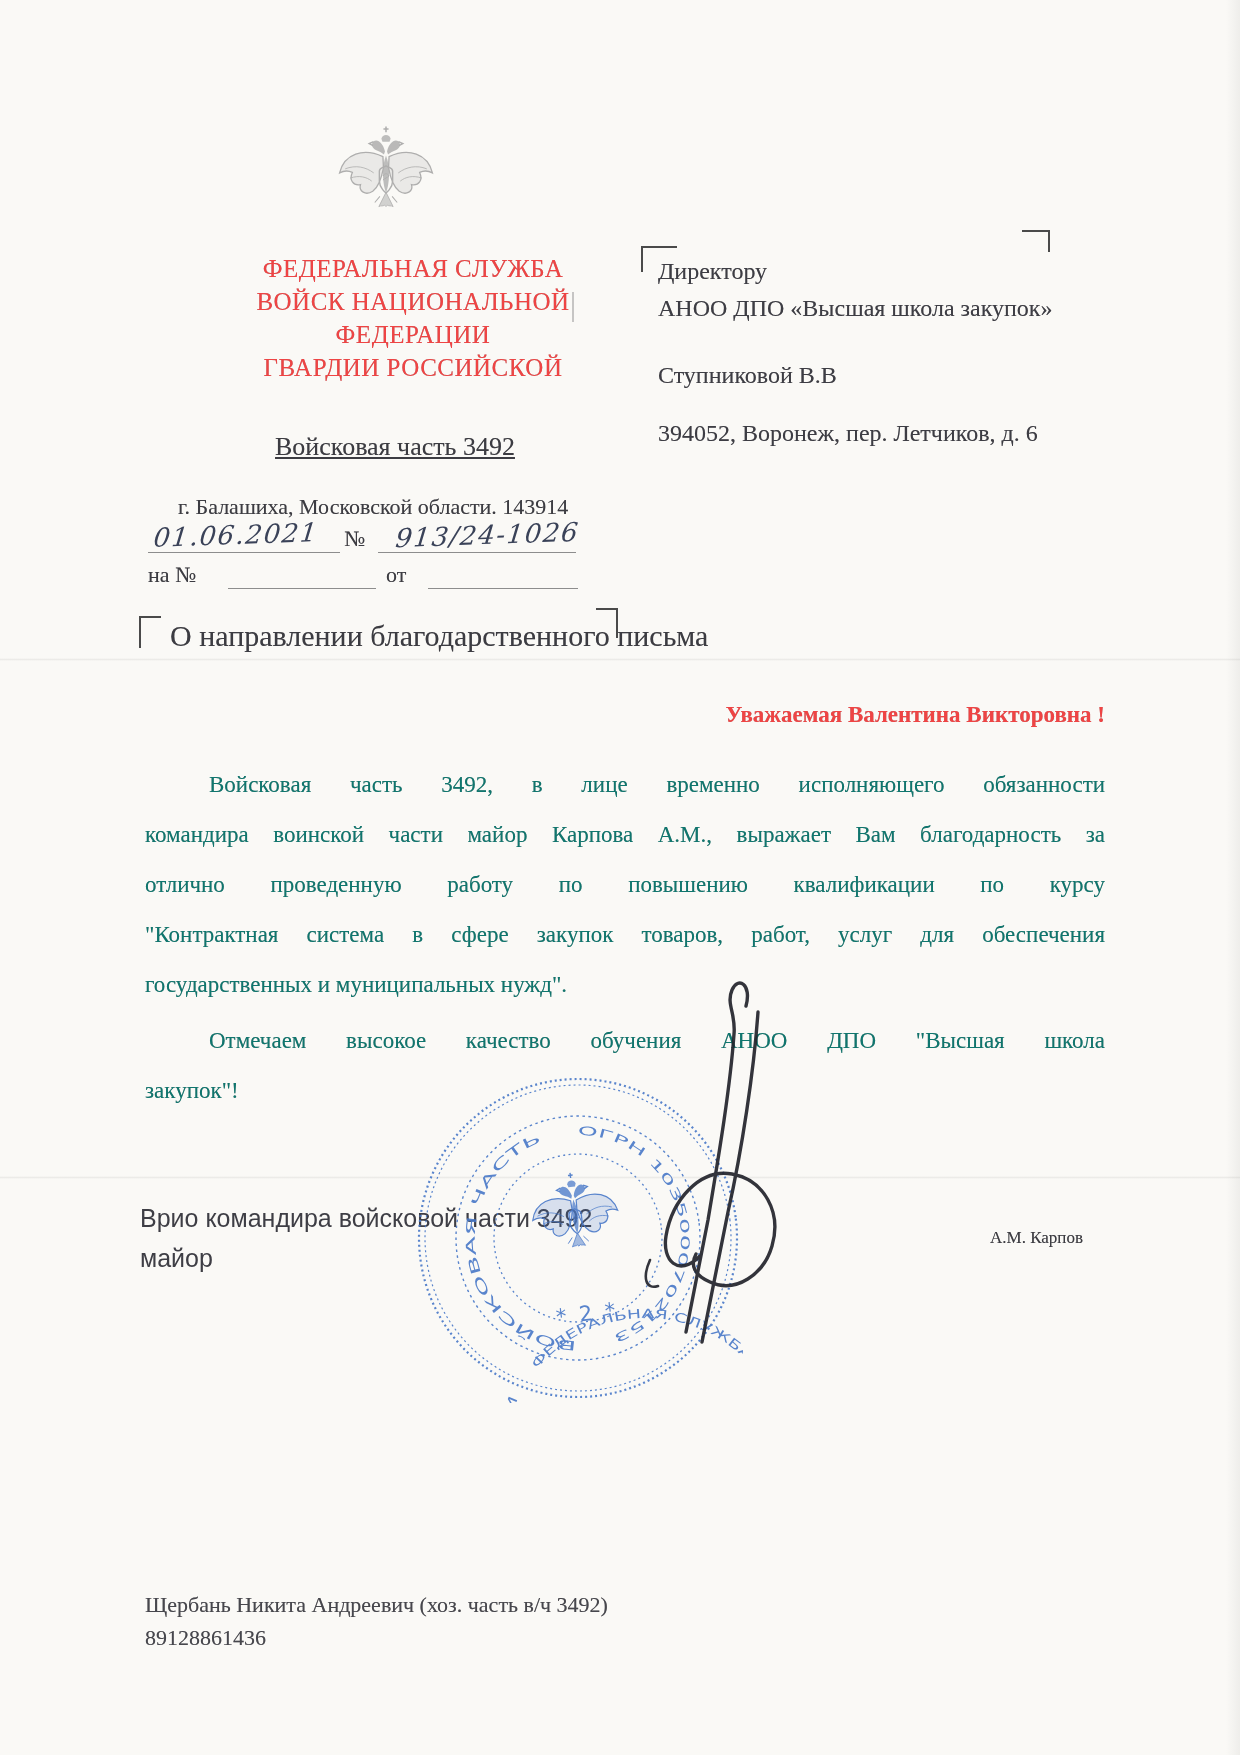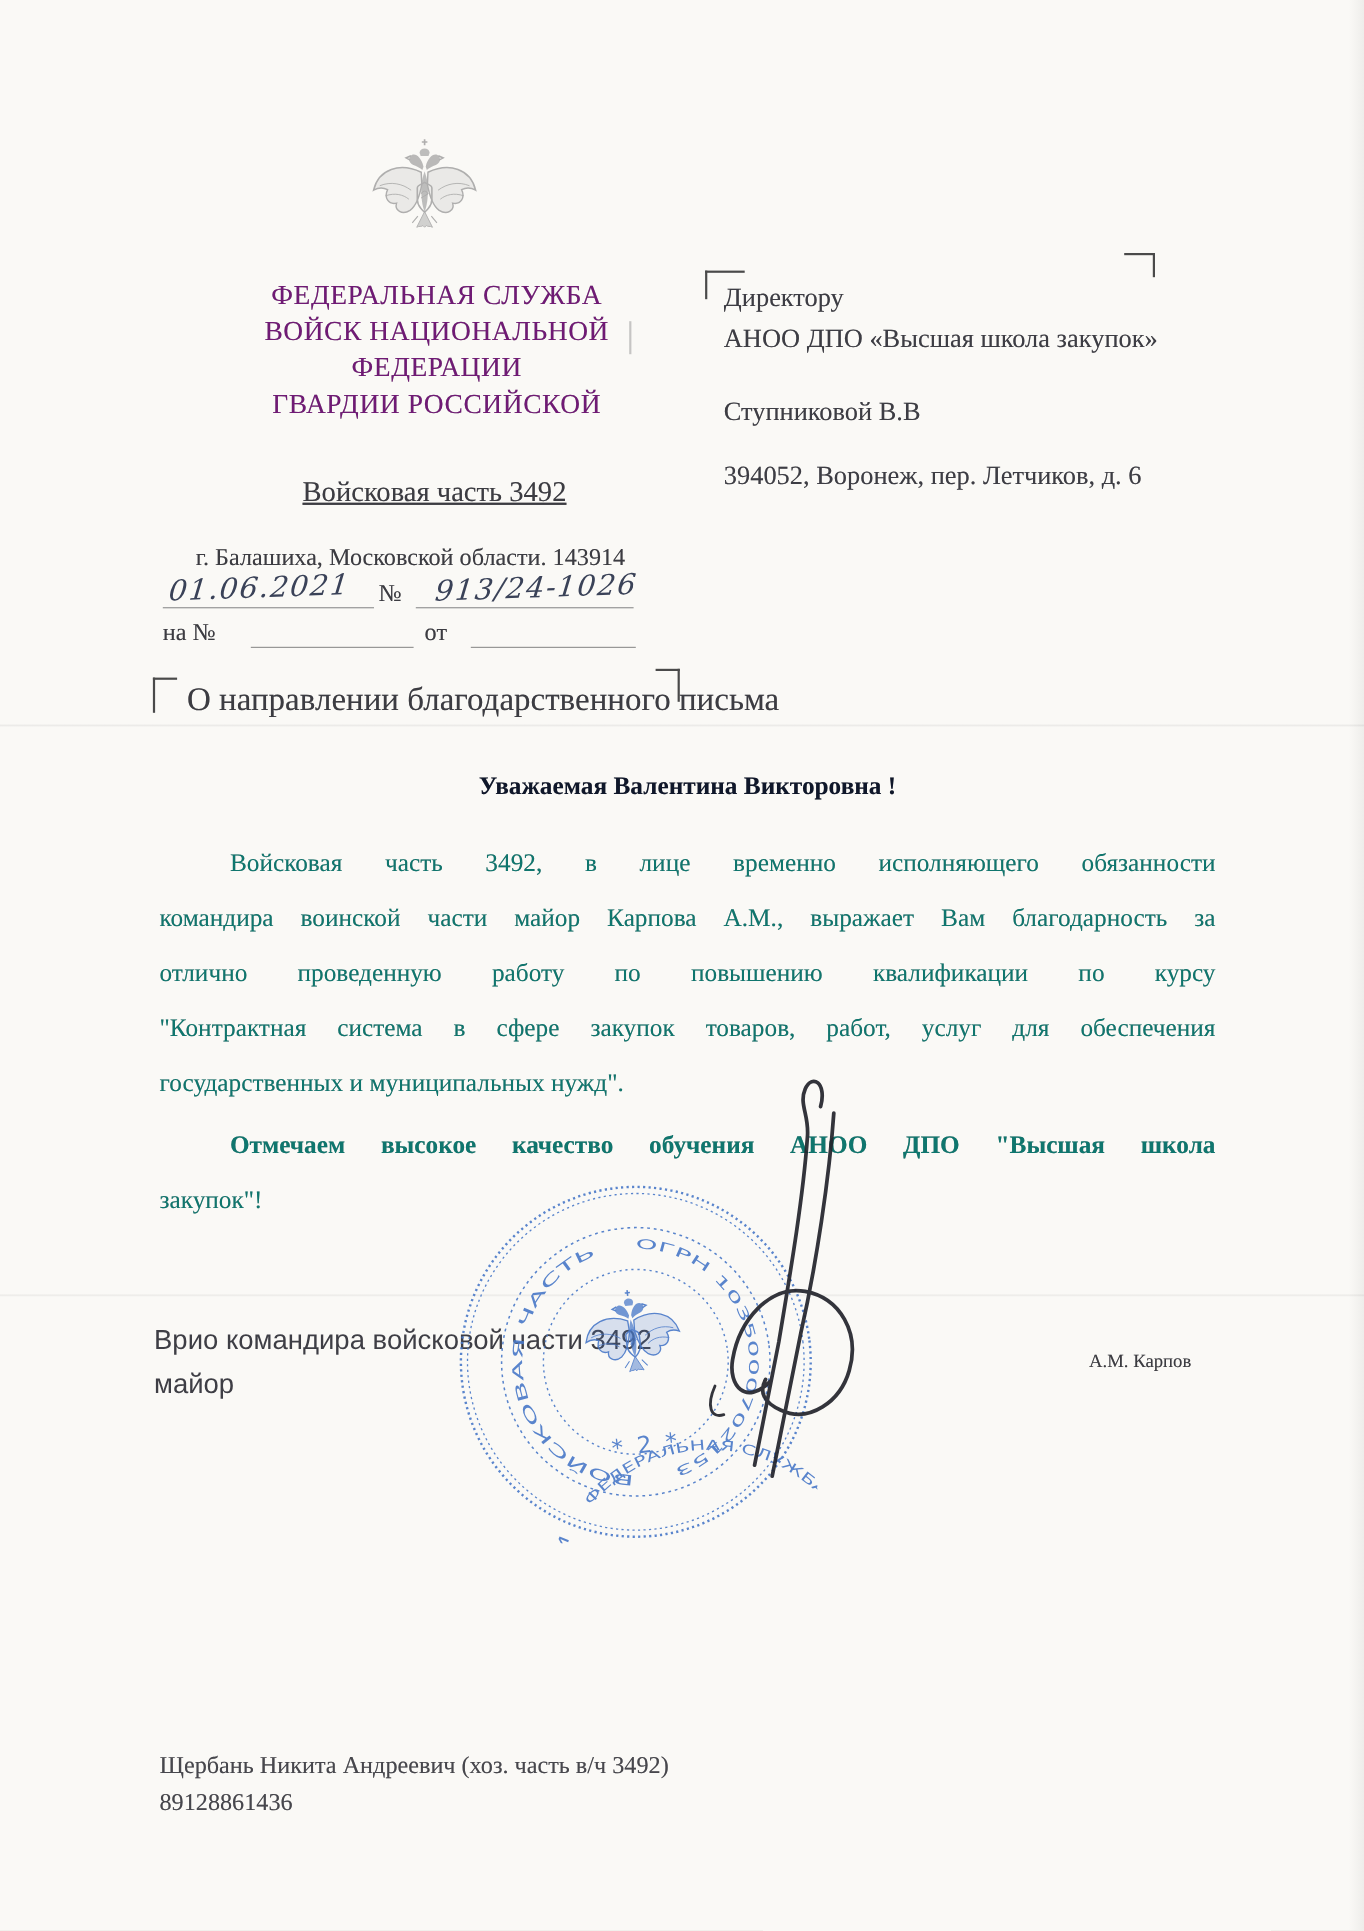--- a/index.html
+++ b/index.html
@@ -4,41 +4,41 @@
 <style>
   html,body{margin:0;padding:0;background:#e9e7e3;}
   .page{
     position:relative;width:1240px;height:1755px;margin:0 auto;
     background:#faf9f6;overflow:hidden;
     font-family:"Liberation Serif",serif;color:#3c3c42;
   }
   .abs{position:absolute;}
   .print{text-shadow:0 0 .6px rgba(70,70,70,.45);}
   
-  .org-block{left:197px;top:252px;width:400px;text-align:center;
-    font-size:25px;line-height:33px;letter-spacing:.5px;color:#701a75;}
+  .org-block{left:213px;top:252px;width:400px;text-align:center;
+    font-size:25px;line-height:33px;letter-spacing:.5px;color:#ef4444;}
   .unit-line{left:195px;top:432px;width:400px;text-align:center;font-size:26px;text-decoration:underline;}
   .city-line{left:162px;top:494px;font-size:22px;margin-left:16px;}
   .ref-row{left:148px;top:524px;width:440px;height:34px;font-size:22px;}
   .hand{font-family:"DejaVu Serif",serif;font-style:italic;color:#3a4258;
     font-size:26px;letter-spacing:1.5px;transform:skewX(-8deg) rotate(-2deg);display:inline-block;}
   .uline{border-bottom:1.5px solid #8d8d8d;position:absolute;height:30px;}
   .na-row{left:148px;top:560px;width:440px;height:34px;font-size:22px;}
   
   .recipient{font-size:24px;color:#3d3d44;}
   .bracket-tl{width:34px;height:24px;border-top:2px solid #4a4a4a;border-left:2px solid #4a4a4a;}
   .bracket-tr{width:26px;height:20px;border-top:2px solid #4a4a4a;border-right:2px solid #4a4a4a;}
   .subject{left:170px;top:619px;font-size:30px;}
-  .salutation{left:145px;top:702px;width:960px;text-align:center;font-size:23px;font-weight:bold;color:#0f172a;}
+  .salutation{left:145px;top:702px;width:960px;text-align:right;font-size:23px;font-weight:bold;color:#ef4444;}
   
   .body-block{left:145px;top:760px;width:960px;font-size:23px;color:#0f766e;}
   .bline{height:50px;line-height:50px;text-align:justify;text-align-last:justify;white-space:nowrap0;}
   .bline.last{text-align-last:left;}
   .bline.indent{text-indent:64px;}
-  .p2{margin-top:6px;font-weight:bold;}
+  .p2{margin-top:6px;}
   
   .sig-pos{left:140px;top:1198px;font-size:25px;line-height:40px;
     font-family:"Liberation Sans",sans-serif;color:#3e3e45;}
   .sig-name{left:990px;top:1228px;font-size:17px;}
   
   .footer{left:145px;top:1588px;font-size:22px;line-height:33px;color:#47474d;}
   
   .gray-emblem{color:#9a9a9a;opacity:.78;}
   .stamp-svg{color:#4878c8;opacity:.9;}
   .stamp-svg text{font-family:"DejaVu Sans",sans-serif;fill:currentColor;}

